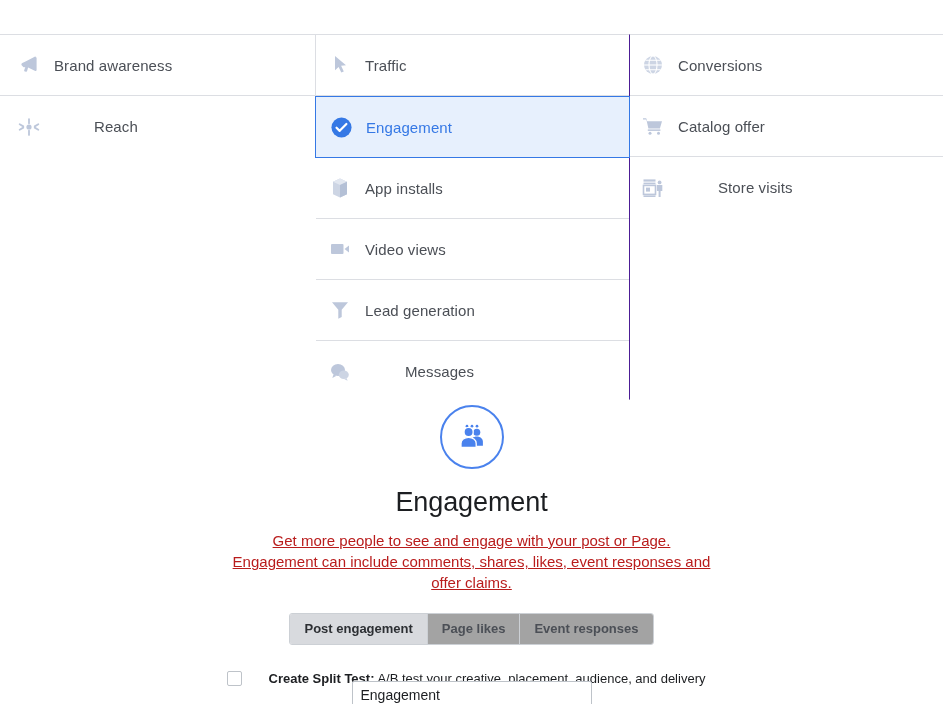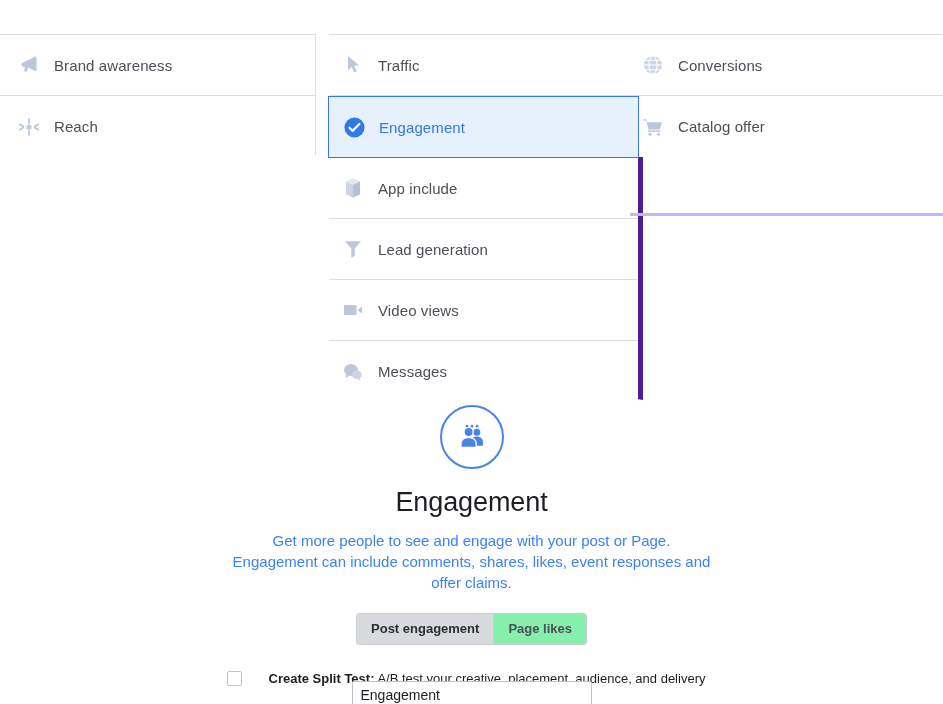--- a/index.html
+++ b/index.html
@@ -33,24 +33,24 @@
     border-top: 1px solid #dcdee3;
   }
   .col-left {
     left: 0;
     width: 316px;
     height: 121px;
     border-right: 1px solid #dcdee3;
     border-bottom: 1px solid #dcdee3;
   }
   .col-mid {
-    left: 329px;
+    left: 316px;
     width: 314px;
     height: 366px;
-    border-right: 5px solid #4c1d95;
+    border-right: 1px solid #4c1d95;
     border-bottom: 1px solid #dcdee3;
   }
   .col-right {
     left: 630px;
     width: 313px;
     height: 182px;
     border-bottom: 3px solid #c4b5fd;
   }
 
   .obj-row {
@@ -59,21 +59,21 @@
     display: flex;
     align-items: center;
     box-sizing: border-box;
     border-bottom: 1px solid #dcdee3;
     padding-left: 16px;
     background: #ffffff;
     cursor: pointer;
   }
   .col-mid .obj-row { padding-left: 11px; }
   .col-right .obj-row { padding-left: 10px; }
-  .obj-row:last-child { border-bottom: none; }
+  .obj-row:last-child { border-bottom: none; gap: 40px; }
 
   .obj-row.selected {
     background: #e7f0fd;
     border: 1px solid #3578e5;
     height: 62px;
     margin-left: -1px;
     margin-right: -1px;
     padding-left: 12px;
     z-index: 5;
   }
@@ -125,39 +125,40 @@
     color: #1c1e21;
     font-weight: normal;
     letter-spacing: -0.1px;
   }
 
   .detail-desc {
     margin: 12px auto 0;
     width: 480px;
     font-size: 15px;
     line-height: 21px;
-    color: #3b82f6;
+    color: #b91c1c;
+    text-decoration: underline;
   }
 
   
   .tabs {
     margin: 20px auto 0;
     display: inline-flex;
     border: 1px solid #ccd0d5;
     border-radius: 3px;
     overflow: hidden;
     background: #f5f6f7;
     text-align: center;
   }
   .tab {
     padding: 7px 14px 8px;
     font-size: 13px;
     font-weight: bold;
     color: #4b4f56;
-    background: #86efac;
+    background: #a3a3a3;
     border-right: 1px solid #ccd0d5;
     cursor: pointer;
     line-height: 15px;
   }
   .tab:last-child { border-right: none; }
   .tab.active {
     background: #d8dade;
     color: #2c2f33;
   }
 
@@ -295,40 +296,40 @@
     </div>
 
     <div class="obj-row">
       <span class="obj-icon">
         <svg width="24" height="24" viewBox="0 0 24 24">
           <path d="M12 2.6l7 3.1v12.6l-7 3.1-7-3.1V5.7z" fill="#cdd5e4"></path>
           <path d="M12 2.6l7 3.1-7 3.2-7-3.2z" fill="#e2e7f0"></path>
           <path d="M12 8.9v12.5l7-3.1V5.7z" fill="#b4c0d6"></path>
         </svg>
       </span>
-      <span class="obj-label">App include</span>
-    </div>
-
-    <div class="obj-row">
-      <span class="obj-icon">
-        <svg width="24" height="24" viewBox="0 0 24 24" fill="#bdc7db">
-          <path d="M4 4.2h16l-6.3 7.6v7.1l-3.4 1.9v-9z"></path>
-        </svg>
-      </span>
-      <span class="obj-label">Lead generation</span>
+      <span class="obj-label">App installs</span>
     </div>
 
     <div class="obj-row">
       <span class="obj-icon">
         <svg width="24" height="24" viewBox="0 0 24 24" fill="#bdc7db">
           <rect x="3" y="7" width="12.5" height="10" rx="1"></rect>
           <path d="M16.5 12l4.5-3.6v7.2z"></path>
         </svg>
       </span>
       <span class="obj-label">Video views</span>
+    </div>
+
+    <div class="obj-row">
+      <span class="obj-icon">
+        <svg width="24" height="24" viewBox="0 0 24 24" fill="#bdc7db">
+          <path d="M4 4.2h16l-6.3 7.6v7.1l-3.4 1.9v-9z"></path>
+        </svg>
+      </span>
+      <span class="obj-label">Lead generation</span>
     </div>
 
     <div class="obj-row">
       <span class="obj-icon">
         <svg width="24" height="24" viewBox="0 0 24 24" fill="#bdc7db">
           <ellipse cx="10" cy="10" rx="7" ry="6"></ellipse>
           <path d="M5.5 14.5l-1.2 3.4 4.3-2.1z"></path>
           <ellipse cx="15.8" cy="14.8" rx="5" ry="4.3" fill="#cdd5e4"></ellipse>
           <path d="M18.6 18.1l1 2.6-3.2-1.5z" fill="#cdd5e4"></path>
         </svg>
@@ -359,20 +360,34 @@
         <svg width="24" height="24" viewBox="0 0 24 24" fill="#bdc7db">
           <path d="M2 4.2h3.2l1 3H21l-2.1 7.2H7.4L5.6 6.6 4.9 5.6H2z"></path>
           <rect x="6.8" y="15.4" width="12.6" height="1.5"></rect>
           <circle cx="9" cy="19.3" r="1.5"></circle>
           <circle cx="17.5" cy="19.3" r="1.5"></circle>
         </svg>
       </span>
       <span class="obj-label">Catalog offer</span>
     </div>
 
+    <div class="obj-row">
+      <span class="obj-icon">
+        <svg width="24" height="24" viewBox="0 0 24 24" fill="#bdc7db">
+          <rect x="2.5" y="3.4" width="12" height="2.2"></rect>
+          <rect x="2.5" y="6.6" width="12" height="1.6"></rect>
+          <rect x="2.5" y="9.4" width="12" height="9" fill="none" stroke="#bdc7db" stroke-width="1.6"></rect>
+          <rect x="5" y="11.6" width="4" height="4"></rect>
+          <rect x="2.5" y="19.4" width="12" height="1.6"></rect>
+          <circle cx="18.6" cy="6.4" r="1.9"></circle>
+          <path d="M15.9 9h5.4v6.1h-1.7v5.9h-2v-5.9h-1.7z"></path>
+        </svg>
+      </span>
+      <span class="obj-label">Store visits</span>
+    </div>
 
   </div>
 
 </div>
 
 <div class="detail">
 
   <div class="big-icon">
     <svg width="36" height="36" viewBox="0 0 36 36" fill="#4a82ed">
       <circle cx="13" cy="7.2" r="1.35"></circle>
@@ -385,20 +400,21 @@
     </svg>
   </div>
 
   <div class="detail-title">Engagement</div>
 
   <div class="detail-desc">Get more people to see and engage with your post or Page. Engagement can include comments, shares, likes, event responses and offer claims.</div>
 
   <div class="tabs">
     <div class="tab active">Post engagement</div>
     <div class="tab">Page likes</div>
+    <div class="tab">Event responses</div>
   </div>
 
   <div class="split-test">
     <div class="checkbox"></div>
     <div class="split-text">
       <b>Create Split Test:</b>
       <span>A/B test your creative, placement, audience, and delivery optimization strategies</span>
       <span class="info-icon">i</span>
     </div>
   </div>

